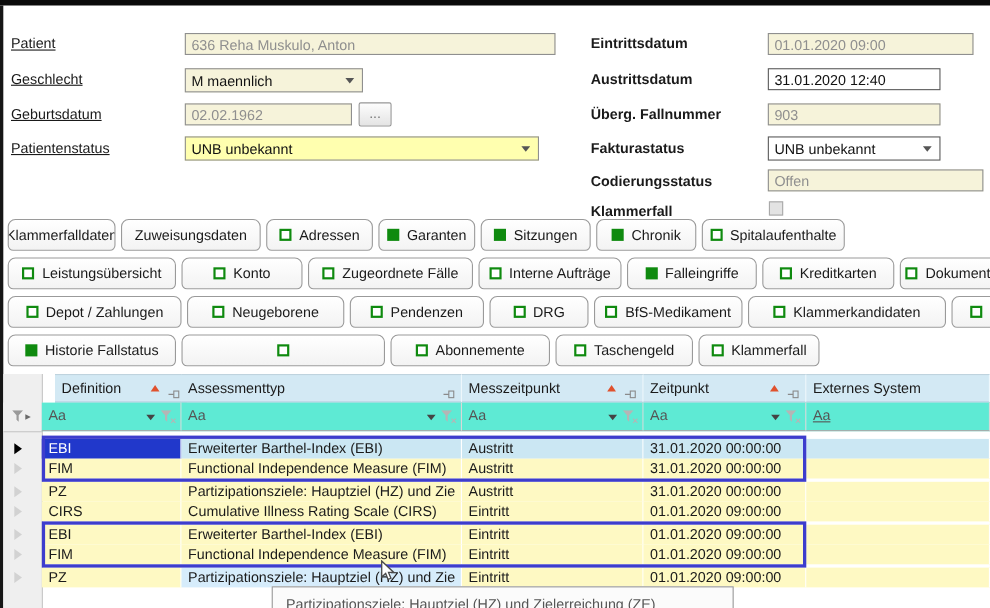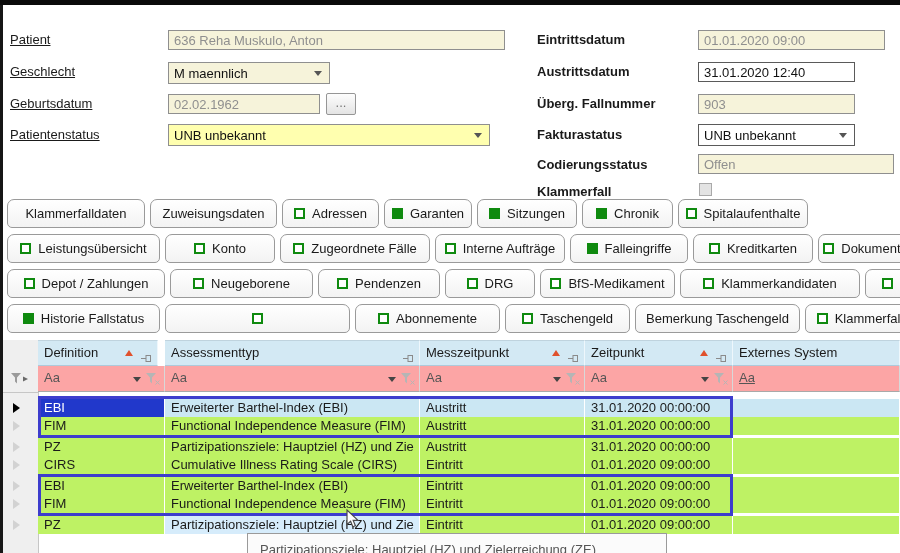--- a/index.html
+++ b/index.html
@@ -40,29 +40,29 @@
 
   
   .gutter{position:absolute;left:3px;top:340px;width:35px;height:213px;background:#efefef;
     border-right:1px solid #c6c6c6;}
   .hcell{position:absolute;top:340px;height:26px;box-sizing:border-box;background:#d3e9f4;
     border-right:1px solid #eef7fc;border-top:1px solid #bfd3de;border-bottom:1px solid #aecadb;
     line-height:24px;padding:0 6px;overflow:hidden;white-space:nowrap;}
   .sort-asc{position:absolute;right:24px;top:9px;width:0;height:0;
     border-left:4px solid transparent;border-right:4px solid transparent;border-bottom:6px solid #e0512d;}
   .pin{position:absolute;right:5px;top:7px;}
-  .fcell{position:absolute;top:366px;height:26px;box-sizing:border-box;background:#fca5a5;
+  .fcell{position:absolute;top:366px;height:26px;box-sizing:border-box;background:#5eead4;
     border-right:1px solid #d8d8d8;border-bottom:1px solid #a9a9a9;line-height:24px;
     padding:0 6px;color:#555;overflow:hidden;white-space:nowrap;}
   .fcaret{position:absolute;right:23px;top:11px;width:0;height:0;
     border-left:4px solid transparent;border-right:4px solid transparent;border-top:5px solid #444;}
   .ffun{position:absolute;right:4px;top:7px;}
   .gcell{position:absolute;left:3px;top:366px;width:35px;height:26px;background:#efefef;
     border-right:1px solid #c6c6c6;border-bottom:1px solid #c6c6c6;}
-  .cell{position:absolute;height:18px;line-height:18px;box-sizing:border-box;background:#bef264;
+  .cell{position:absolute;height:18px;line-height:18px;box-sizing:border-box;background:#fef9c3;
     padding:0 6px;overflow:hidden;white-space:nowrap;border-right:1px solid #fff;}
   .cell.blue{background:#cbe7f3;}
   .cell.navy{background:#2138cb;color:#fff;}
   .cell.hov{background:#d6ecfb;}
   .selbox{position:absolute;left:38px;width:695px;height:42px;box-sizing:border-box;
     border:3px solid #3d3dcd;pointer-events:none;z-index:5;}
   .rowind{position:absolute;left:13px;width:0;height:0;
     border-top:5px solid transparent;border-bottom:5px solid transparent;border-left:7px solid #d2d2d2;}
   .rowind.cur{border-left-color:#000;}
 
@@ -124,21 +124,21 @@
 
   <div class="rlbl" style="top:157px">Codierungsstatus</div>
   <div class="field dis" style="left:698px;top:154px;width:196px">
     <span>Offen</span>
   </div>
 
   <div class="rlbl" style="top:184px">Klammerfall</div>
   <div class="checkbox"></div>
 
   <div class="tabrow" style="top:199px">
-    <div class="tab" style="width:138px">
+    <div class="tab" style="width:98px">
         <span>Klammerfalldaten</span>
       </div>
     <div class="tab" style="width:127px">
         <span>Zuweisungsdaten</span>
       </div>
     <div class="tab" style="width:97px">
         <span class="ic-sq-o"></span>
         <span>Adressen</span>
       </div>
     <div class="tab" style="width:88px">
@@ -230,32 +230,29 @@
         <span class="ic-sq-o"></span>
       </div>
     <div class="tab" style="width:145px">
         <span class="ic-sq-o"></span>
         <span>Abonnemente</span>
       </div>
     <div class="tab" style="width:125px">
         <span class="ic-sq-o"></span>
         <span>Taschengeld</span>
       </div>
-    <div class="tab" style="width:165px">
-        <span>Bemerkung Taschengeld</span>
-      </div>
     <div class="tab" style="width:110px">
         <span class="ic-sq-o"></span>
         <span>Klammerfall</span>
       </div>
   </div>
 
   <div class="gutter"></div>
 
-  <div class="hcell" style="left:38px;width:120px">
+  <div class="hcell" style="left:50px;width:120px">
     <span>Definition</span>
     <span class="sort-asc"></span>
     <span class="pin"><svg width="11" height="11" viewBox="0 0 11 11">
           <rect x="5" y="2.5" width="4.5" height="6" fill="none" stroke="#8a8a8a"></rect>
           <line x1="0" y1="5.5" x2="5" y2="5.5" stroke="#8a8a8a"></line>
         </svg></span>
   </div>
   <div class="hcell" style="left:165px;width:255px">
     <span>Assessmenttyp</span>
     <span class="pin"><svg width="11" height="11" viewBox="0 0 11 11">

